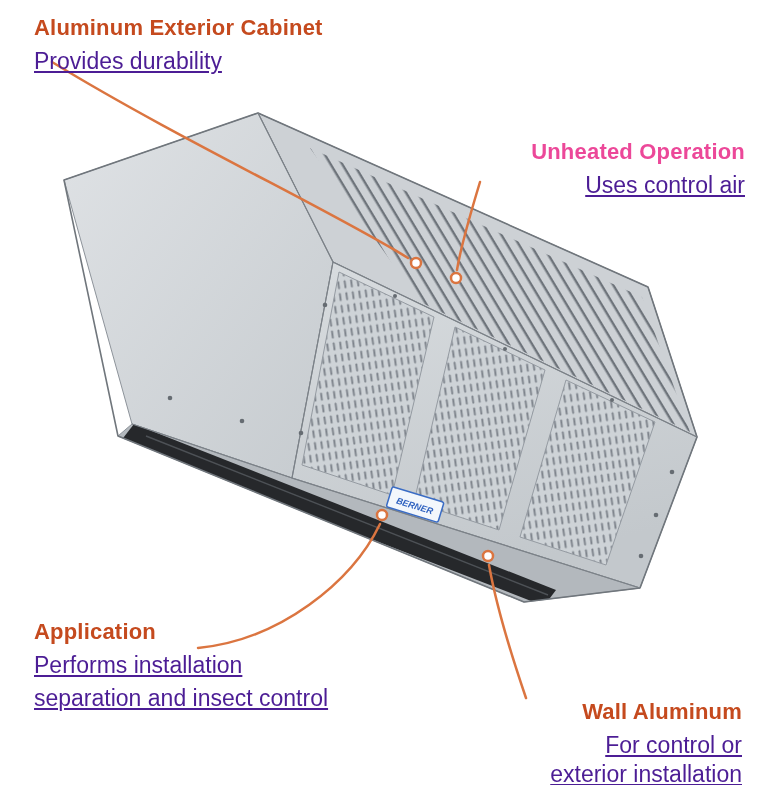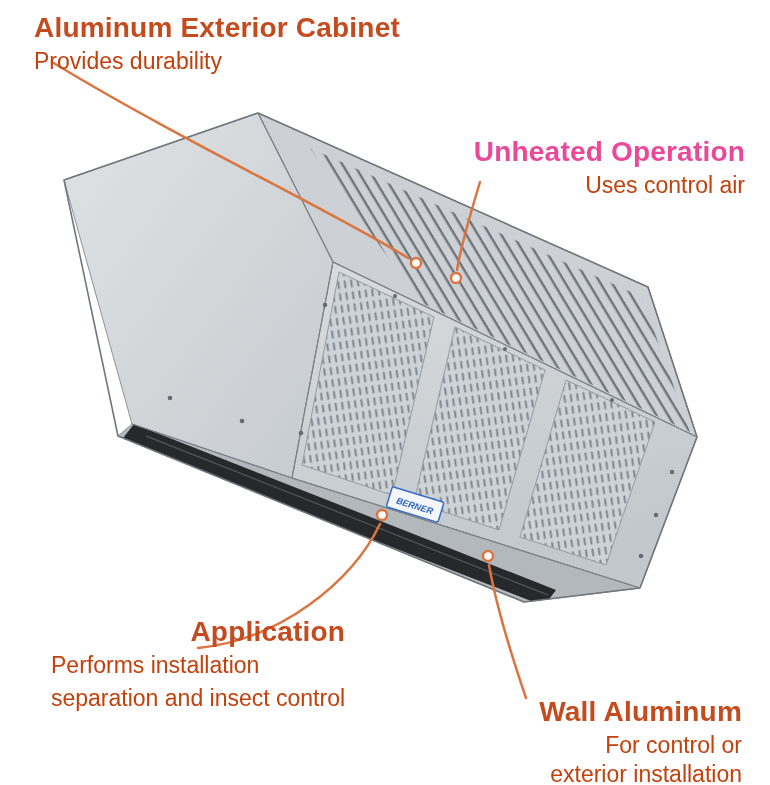--- a/index.html
+++ b/index.html
@@ -2,22 +2,22 @@
 <html><head>
 <meta charset="utf-8">
 <style>
   html,body{margin:0;padding:0;background:#fff;}
   .stage{
     position:relative;width:770px;height:785px;background:#ffffff;
     font-family:"Liberation Sans",sans-serif;overflow:hidden;
   }
   .stage svg{position:absolute;left:0;top:0;}
   .callout{position:absolute;z-index:5;}
-  .callout .title{margin:0;font-size:28px;line-height:32px;font-weight:bold;letter-spacing:.2px;text-align:right;}
-  .callout .sub{font-size:23px;line-height:29px;color:#c2410c;margin-top:3px;}
+  .callout .title{margin:0;font-size:22px;line-height:32px;font-weight:bold;letter-spacing:.2px;}
+  .callout .sub{font-size:23px;line-height:29px;color:#4c1d95;margin-top:3px;text-decoration:underline;}
   .align-right{text-align:right;}
   svg text{font-family:"Liberation Sans",sans-serif;}
 </style>
 </head>
 <body>
 
 <div class="stage">
 
   <svg width="770" height="785" viewBox="0 0 770 785">
     <defs>
@@ -98,21 +98,21 @@
   <div class="callout" style="left:34px;top:12px">
     <div class="title" style="color: rgb(197, 74, 30);">Aluminum Exterior Cabinet</div>
     <div class="sub">Provides durability</div>
   </div>
 
   <div class="callout align-right" style="right:25px;top:136px">
     <div class="title" style="color: #ec4899;">Unheated Operation</div>
     <div class="sub">Uses control air</div>
   </div>
 
-  <div class="callout" style="left:51px;top:616px">
+  <div class="callout" style="left:34px;top:616px">
     <div class="title" style="color: rgb(197, 74, 30);">Application</div>
     <div class="sub">Performs installation</div>
     <div class="sub" style="margin-top:4px">separation and insect control</div>
   </div>
 
   <div class="callout align-right" style="right:28px;top:696px">
     <div class="title" style="color: rgb(197, 74, 30);">Wall Aluminum</div>
     <div class="sub">For control or</div>
     <div class="sub" style="margin-top:0">exterior installation</div>
   </div>

